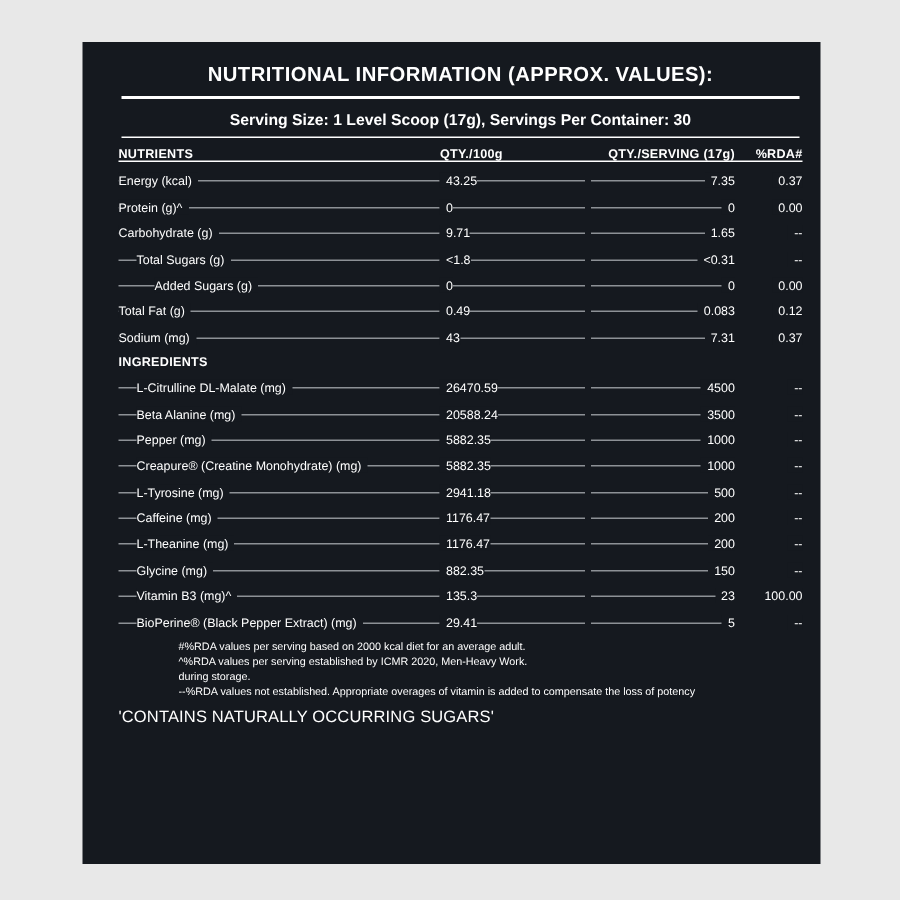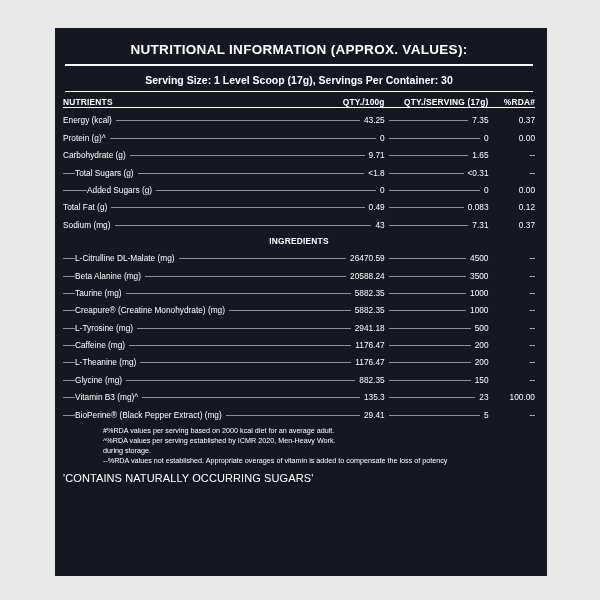--- a/index.html
+++ b/index.html
@@ -15,21 +15,21 @@
   }
   .panel {
     position: absolute;
     left: 55px;
     top: 28px;
     width: 492px;
     height: 548px;
     background: #15191f;
     color: #ffffff;
     box-sizing: border-box;
-    padding: 10px 12px 8px 8px;
+    padding: 10px 12px 8px 24px;
   }
   .title {
     text-align: center;
     font-size: 13.5px;
     letter-spacing: 0.3px;
     font-weight: bold;
     padding: 4px 0 7px 0;
   }
   .title-rule {
     height: 2px;
@@ -68,21 +68,21 @@
   }
   .hdr-rule div {
     height: 1px;
     background: #ffffff;
   }
   .c-name {
     width: 47%;
   }
   .c-v1 {
     width: 22%;
-    text-align: right;
+    text-align: left;
     padding-right: 4px !important;
   }
   .c-v2 {
     width: 22%;
     text-align: right;
     padding-right: 4px !important;
   }
   .c-v3 {
     width: 9%;
     text-align: right;
@@ -120,21 +120,20 @@
   }
   .indent1 .lbl { margin-left: 12px; }
   .indent2 .lbl { margin-left: 24px; }
   .indent-ing .lbl { margin-left: 12px; }
   .section td {
     font-size: 8.4px;
     font-weight: bold;
     letter-spacing: 0.2px;
     padding-top: 2px;
     height: 16px;
-    text-align: center;
   }
   .footnotes {
     margin-top: 6px;
     font-size: 7.2px;
     line-height: 1.35;
   }
   .footnotes div {
     padding-bottom: 0.5px;
     margin-left: 40px;
   }
@@ -304,21 +303,21 @@
         <span class="cellwrap"><span class="dots"></span><span class="val">3500</span></span>
       </td>
       <td class="c-v3 nodot">
         <span class="cellwrap"><span class="val">--</span></span>
       </td>
     </tr>
 
 
     <tr class="row indent-ing">
       <td class="c-name">
-        <span class="cellwrap"><span class="dots"></span><span class="lbl">Taurine (mg)</span></span>
+        <span class="cellwrap"><span class="dots"></span><span class="lbl">Pepper (mg)</span></span>
       </td>
       <td class="c-v1">
         <span class="cellwrap"><span class="dots"></span><span class="val">5882.35</span></span>
       </td>
       <td class="c-v2">
         <span class="cellwrap"><span class="dots"></span><span class="val">1000</span></span>
       </td>
       <td class="c-v3 nodot">
         <span class="cellwrap"><span class="val">--</span></span>
       </td>

